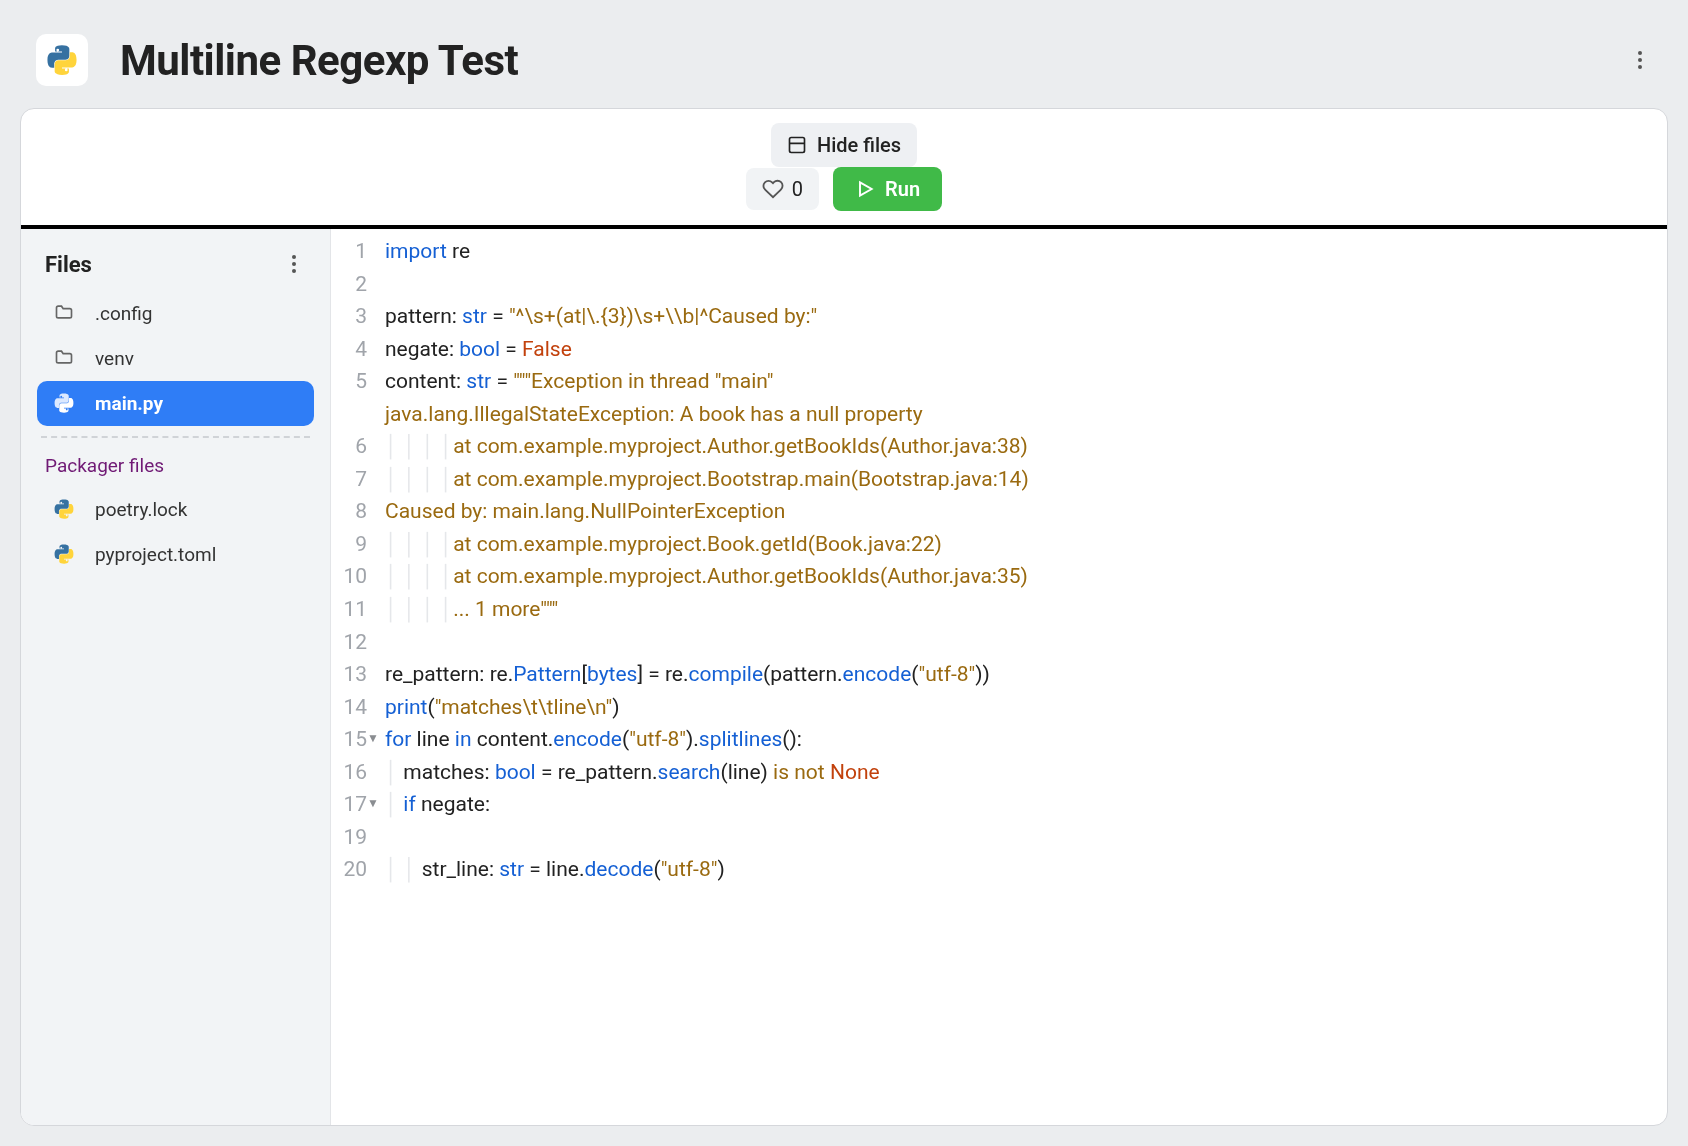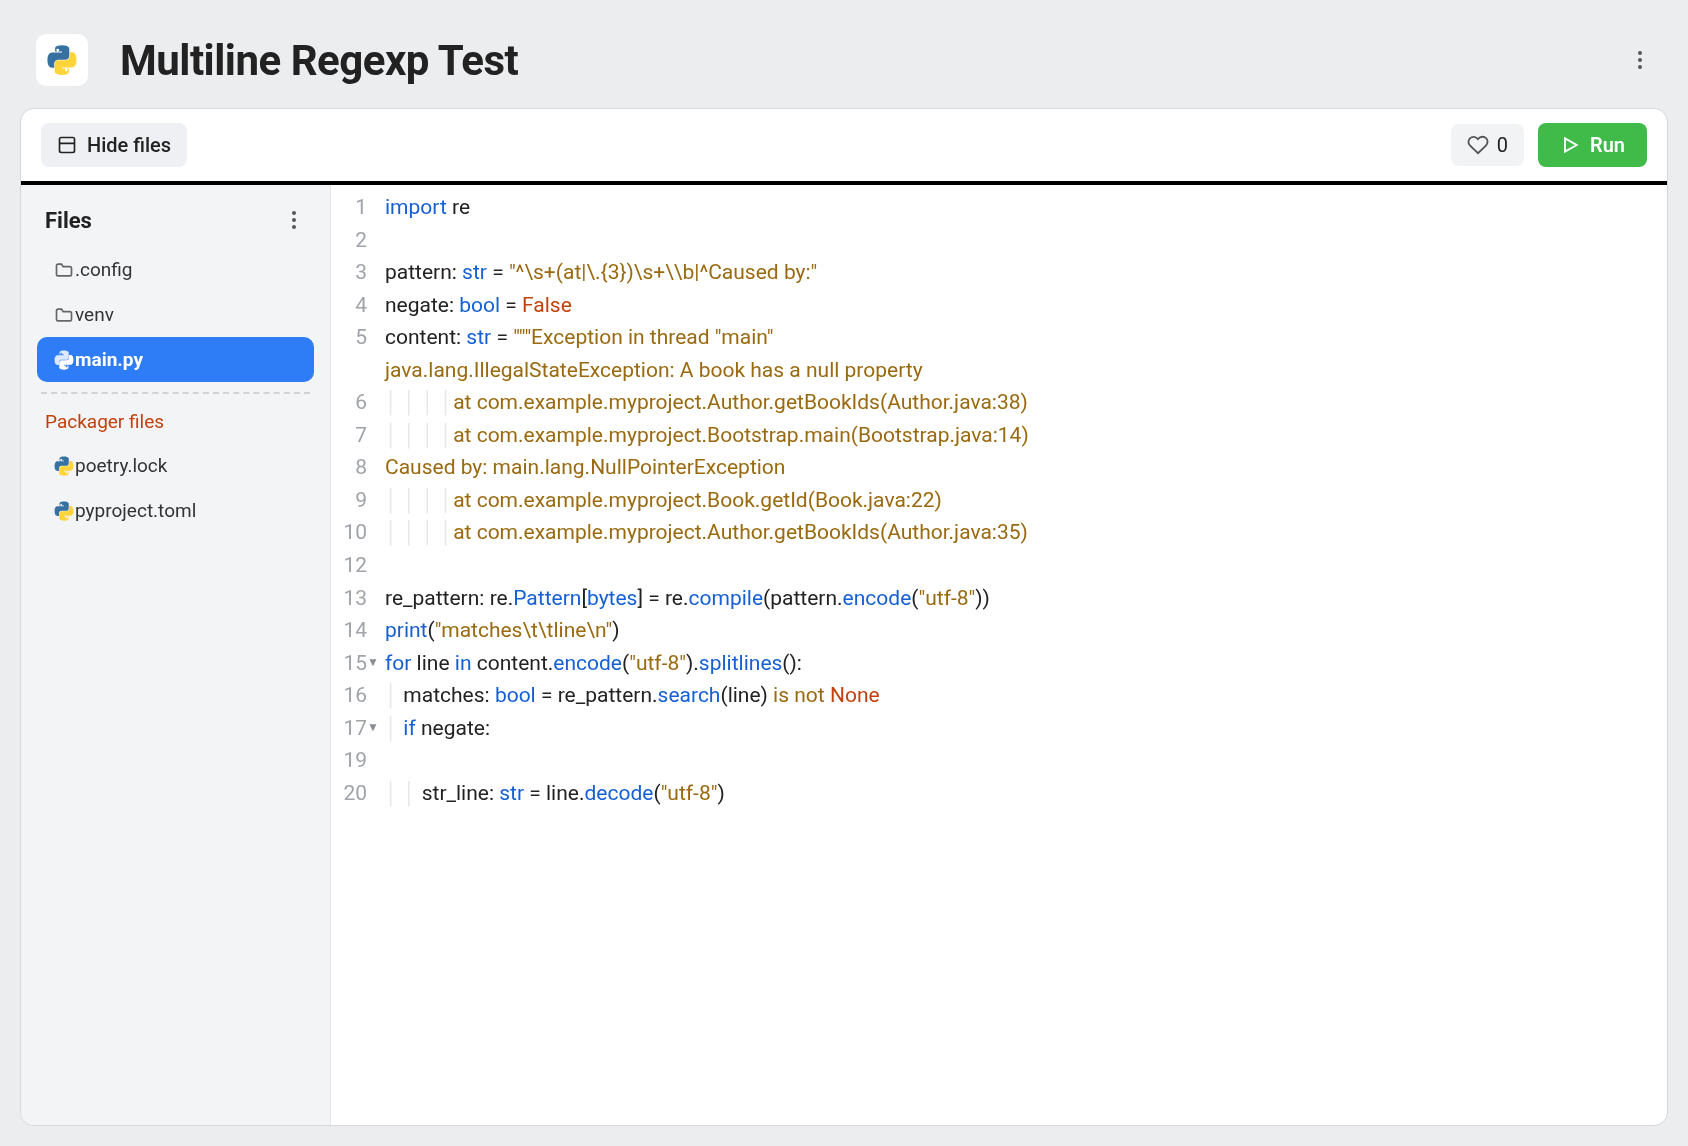--- a/index.html
+++ b/index.html
@@ -5,36 +5,36 @@
 * { margin:0; padding:0; box-sizing:border-box; font-family:-apple-system,BlinkMacSystemFont,"Segoe UI",Roboto,sans-serif; }
 body { background:#ebedef; padding:20px; color:#222; }
 .app { display:flex; flex-direction:column; height:calc(100vh - 40px); }
 .header-bar { display:flex; align-items:center; justify-content:space-between; padding:14px 16px 22px; }
 .header-left { display:flex; align-items:center; gap:32px; }
 .logo-tile { width:52px; height:52px; background:#fff; border-radius:10px; display:flex; align-items:center; justify-content:center; }
 .page-title { font-size:42px; font-weight:700; letter-spacing:-0.5px; }
 .menu-dots { width:24px; display:flex; flex-direction:column; gap:3px; align-items:center; cursor:pointer; padding:6px; }
 .menu-dots span { width:4px; height:4px; background:#555; border-radius:50%; }
 .card { background:#fff; border:1px solid #d5d7db; border-radius:14px; overflow:hidden; display:flex; flex-direction:column; flex:1; }
-.toolbar { display:flex; align-items:center; justify-content:space-between; padding:14px 20px; }
+.toolbar { display:flex; align-items:center; justify-content:space-between; padding:14px 20px;flex-direction:column; }
 .btn { display:flex; align-items:center; gap:10px; border:none; border-radius:8px; padding:10px 16px; font-size:20px; font-weight:500; cursor:pointer; }
 .btn-hide { background:#eef0f3; color:#222; }
 .right-actions { display:flex; align-items:center; gap:14px; }
 .like-pill { display:flex; align-items:center; gap:8px; background:#f1f3f5; border-radius:8px; padding:9px 16px; font-size:20px; cursor:pointer; }
 .btn-run { background:#40ba48; color:#fff; font-weight:600; padding:10px 22px; }
 .main-split { display:flex; flex:1; overflow:hidden; border-top:4px solid #000000; }
 .sidebar { width:310px; background:#f2f4f6; border-right:1px solid #e3e5e8; padding:14px 16px; }
 .side-head { display:flex; align-items:center; justify-content:space-between; padding:6px 8px 12px; }
 .side-head h3 { font-size:22px; font-weight:700; }
-.file-item { display:flex; align-items:center; gap:0; padding:11px 16px; border-radius:10px; font-size:19px; cursor:pointer; color:#333; }
+.file-item { display:flex; gap:20px; padding:11px 16px; border-radius:10px; font-size:19px; cursor:pointer; color:#333; }
 .file-item .icon { width:22px; display:flex; justify-content:center; color:#555; }
 .file-item.active { background:#2f7df6; color:#fff;font-weight:bold; }
 .file-item.active .icon { color:#fff; }
 .divider { border:none; border-top:2px dashed #d0d3d7; margin:10px 4px 12px; }
-.section-label { font-size:19px; color:#c2410c; padding:4px 8px 10px; }
+.section-label { font-size:19px; color:#701a75; padding:4px 8px 10px; }
 .editor { flex:1; overflow:auto; font-family:ui-monospace,Menlo,Consolas,monospace; font-size:21px; line-height:1.55; padding:6px 0; }
 .ln { display:flex; }
 .gut { width:46px; text-align:right; color:#a0a4aa; padding-right:10px; user-select:none; flex-shrink:0; position:relative; }
 .fold { position:absolute; right:-2px; top:6px; font-size:12px; color:#8a8d91; }
 .code { white-space:pre; padding-left:8px; }
 .indent-guide { color:#e5e7ea; }
 .tk-kw{color:#1560d4;} .tk-builtin{color:#1560d4;}
 .tk-str{color:#9a6a10;} .tk-const{color:#c2410c;}
 .tk-fn{color:#1560d4;} .tk-op{color:#9a6a10;}
 svg{display:block}
@@ -191,20 +191,24 @@
   </div>
   <div class="ln">
     <div class="gut">9</div>
     <div class="code"><span class="indent-guide">│ │ │ │</span><span class="tk-str">at com.example.myproject.Book.getId(Book.java:22)</span></div>
   </div>
   <div class="ln">
     <div class="gut">10</div>
     <div class="code"><span class="indent-guide">│ │ │ │</span><span class="tk-str">at com.example.myproject.Author.getBookIds(Author.java:35)</span></div>
   </div>
   <div class="ln">
+    <div class="gut">11</div>
+    <div class="code"><span class="indent-guide">│ │ │ │</span><span class="tk-str">... 1 more"""</span></div>
+  </div>
+  <div class="ln">
     <div class="gut">12</div>
     <div class="code">&nbsp;</div>
   </div>
   <div class="ln">
     <div class="gut">13</div>
     <div class="code">re_pattern: re.<span class="tk-fn">Pattern</span>[<span class="tk-builtin">bytes</span>] = re.<span class="tk-fn">compile</span>(pattern.<span class="tk-fn">encode</span>(<span class="tk-str">"utf-8"</span>))</div>
   </div>
   <div class="ln">
     <div class="gut">14</div>
     <div class="code"><span class="tk-fn">print</span>(<span class="tk-str">"matches\t\tline\n"</span>)</div>

